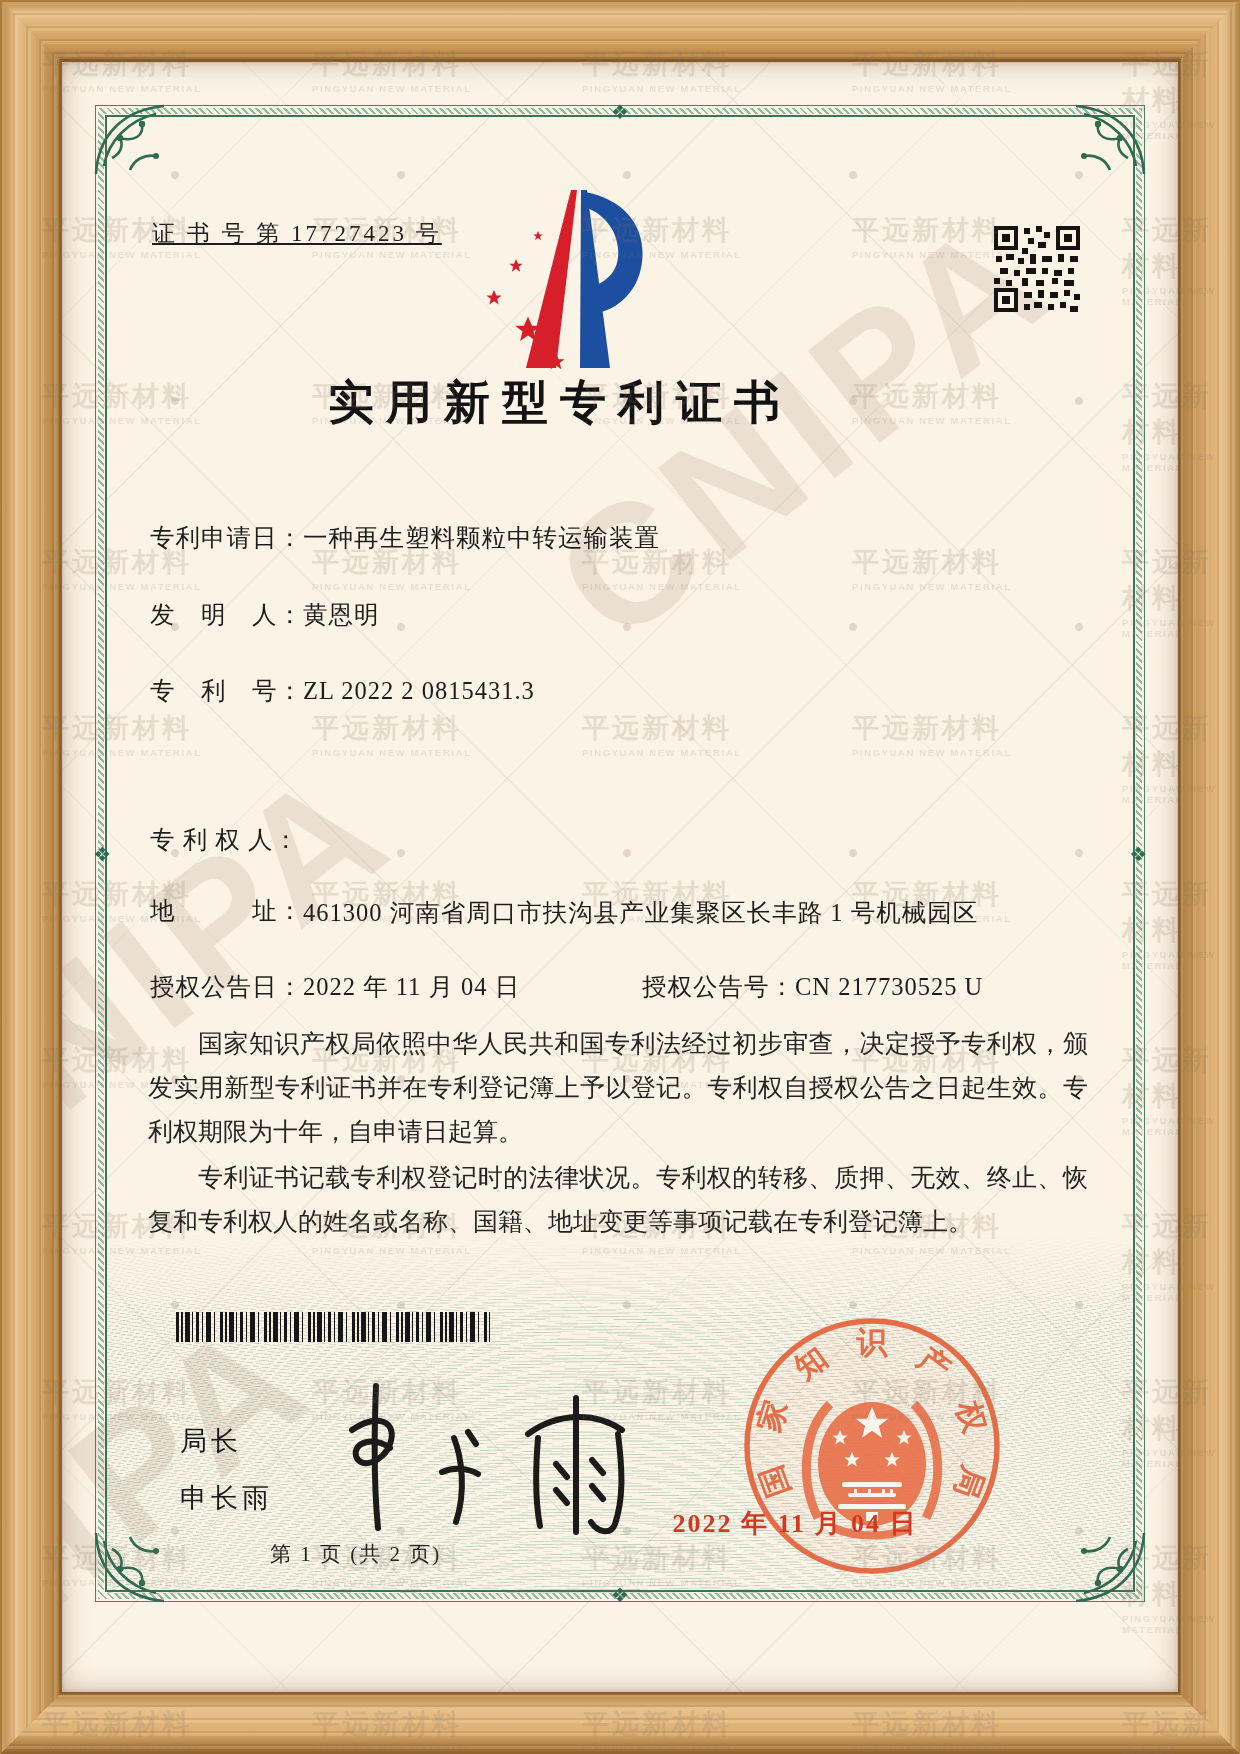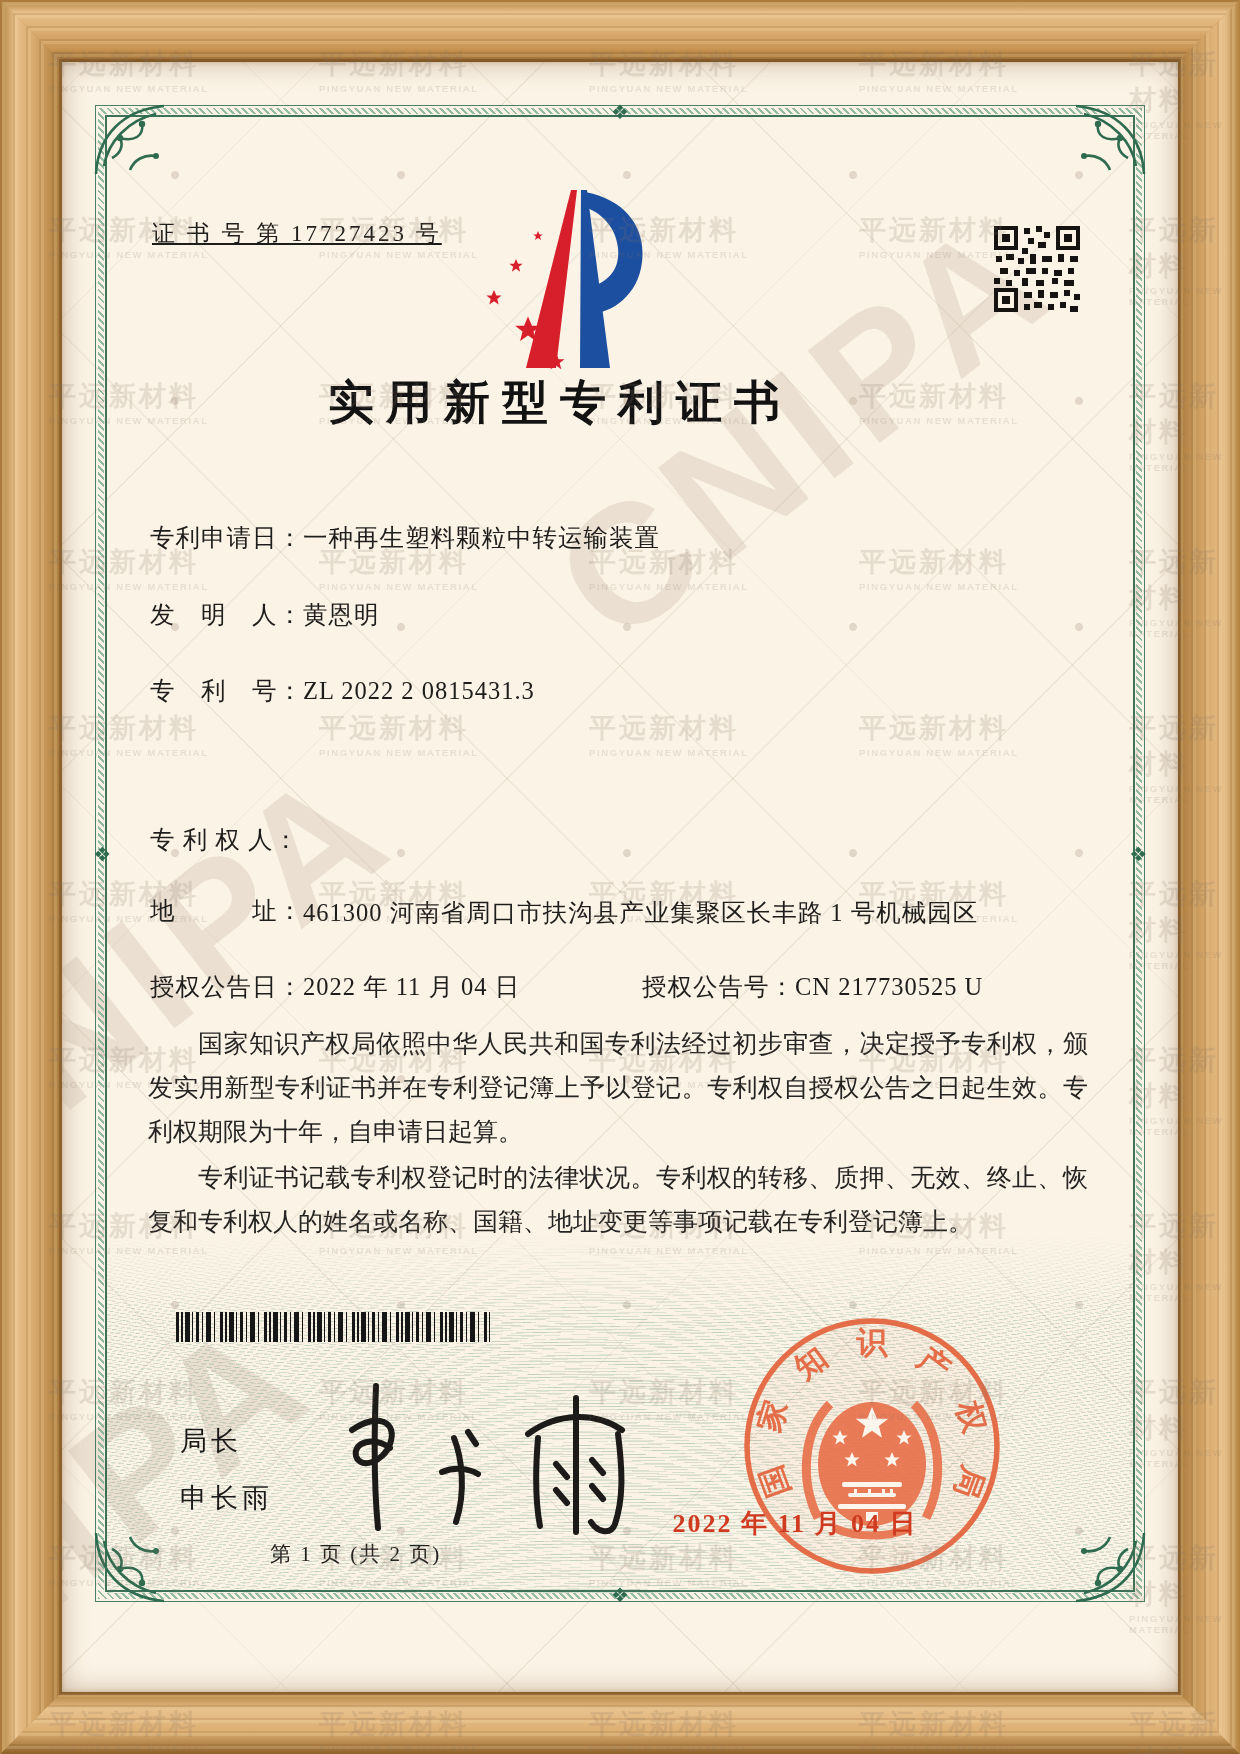--- a/index.html
+++ b/index.html
@@ -84,21 +84,21 @@
   .director{left:180px;font-size:27px;letter-spacing:4px;color:#1b1a18;}
   .sig{left:330px;top:1372px;}
   .seal{left:738px;top:1312px;width:268px;height:268px;opacity:.93;}
   .sealch{position:absolute;font-size:31px;font-weight:700;color:#e4643e;}
   .sealdate{left:650px;top:1506px;width:290px;text-align:center;font-size:26px;letter-spacing:2px;color:#cf3a20;font-weight:600;}
   .pageinfo{left:270px;top:1540px;width:500px;text-align:left;font-size:21px;letter-spacing:2px;color:#22201e;}
   .contnote{left:270px;top:1630px;width:500px;text-align:center;font-size:21px;letter-spacing:3px;color:#22201e;}
 
   
   .wmgrid{position:absolute;inset:0;z-index:5;pointer-events:none;}
-  .wm{position:absolute;padding-left:7px;}
+  .wm{position:absolute;}
   .wm-cn{font-family:"Liberation Sans",sans-serif;font-weight:700;font-size:27px;letter-spacing:3px;color:rgba(132,117,102,.18);}
   .wm-en{font-family:"Liberation Sans",sans-serif;font-weight:700;font-size:9.5px;letter-spacing:1.6px;color:rgba(132,117,102,.16);margin-top:1px;}
 </style>
 </head>
 <body>
 
 <div class="page">
 
   <div class="paper"></div>
   <div class="bigwm" style="left:520px;top:330px;">CNIPA</div>

